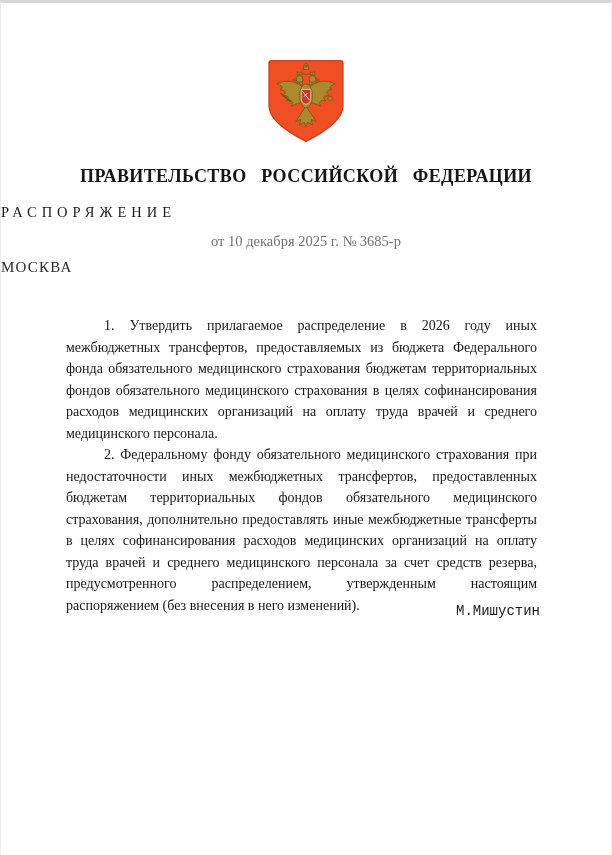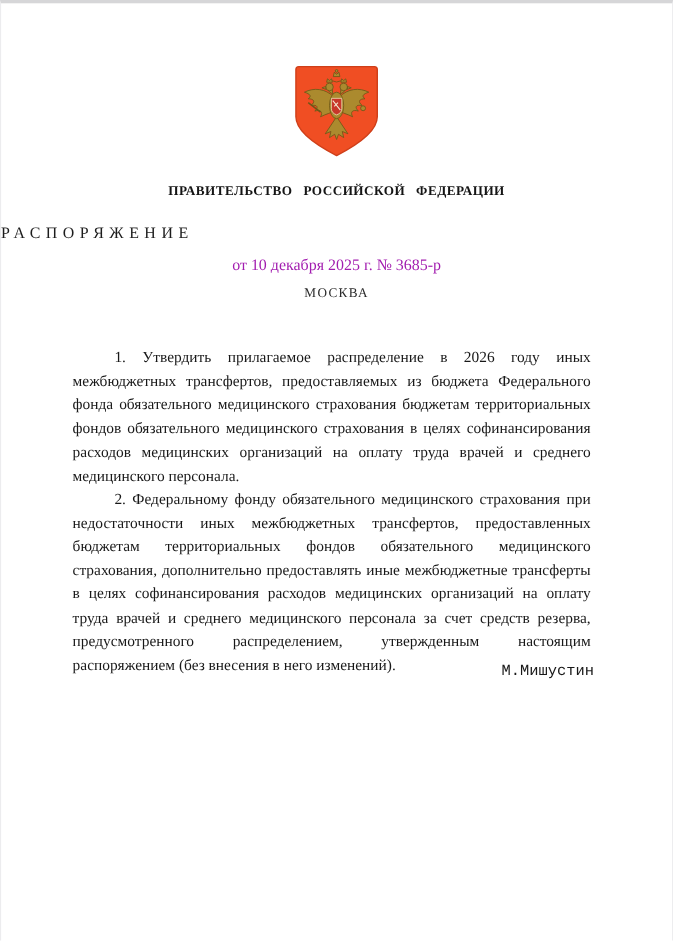--- a/index.html
+++ b/index.html
@@ -21,46 +21,46 @@
   .emblem{
     position:absolute;
     top:54px;left:50%;transform:translateX(-50%);
     width:86px;height:88px;
   }
   .gov-title{
     position:absolute;
     top:163px;left:0;right:0;
     text-align:center;
     font-weight:bold;
-    font-size:12px;
+    font-size:18px;
     letter-spacing:0.4px;
     word-spacing:0.55em;
     color:#151515;
     white-space:nowrap;
   }
   .doc-type{
     position:absolute;
     top:201px;left:0;right:0;
     text-align:left;
     font-size:14.5px;
     letter-spacing:5px;
     color:#1c1c1c;
   }
   .date-line{
     position:absolute;
     top:230px;left:0;right:0;
     text-align:center;
     font-size:14.5px;
-    color:#a21caf;
+    color:#737373;
   }
   .city{
     position:absolute;
     top:256px;left:0;right:0;
-    text-align:center;
-    font-size:12px;
+    text-align:left;
+    font-size:15px;
     letter-spacing:1.2px;
     color:#2a2a2a;
   }
   .body-text{
     position:absolute;
     top:312px;left:65px;width:471px;
     font-size:14px;
     line-height:21.5px;
     color:#181818;
   }

